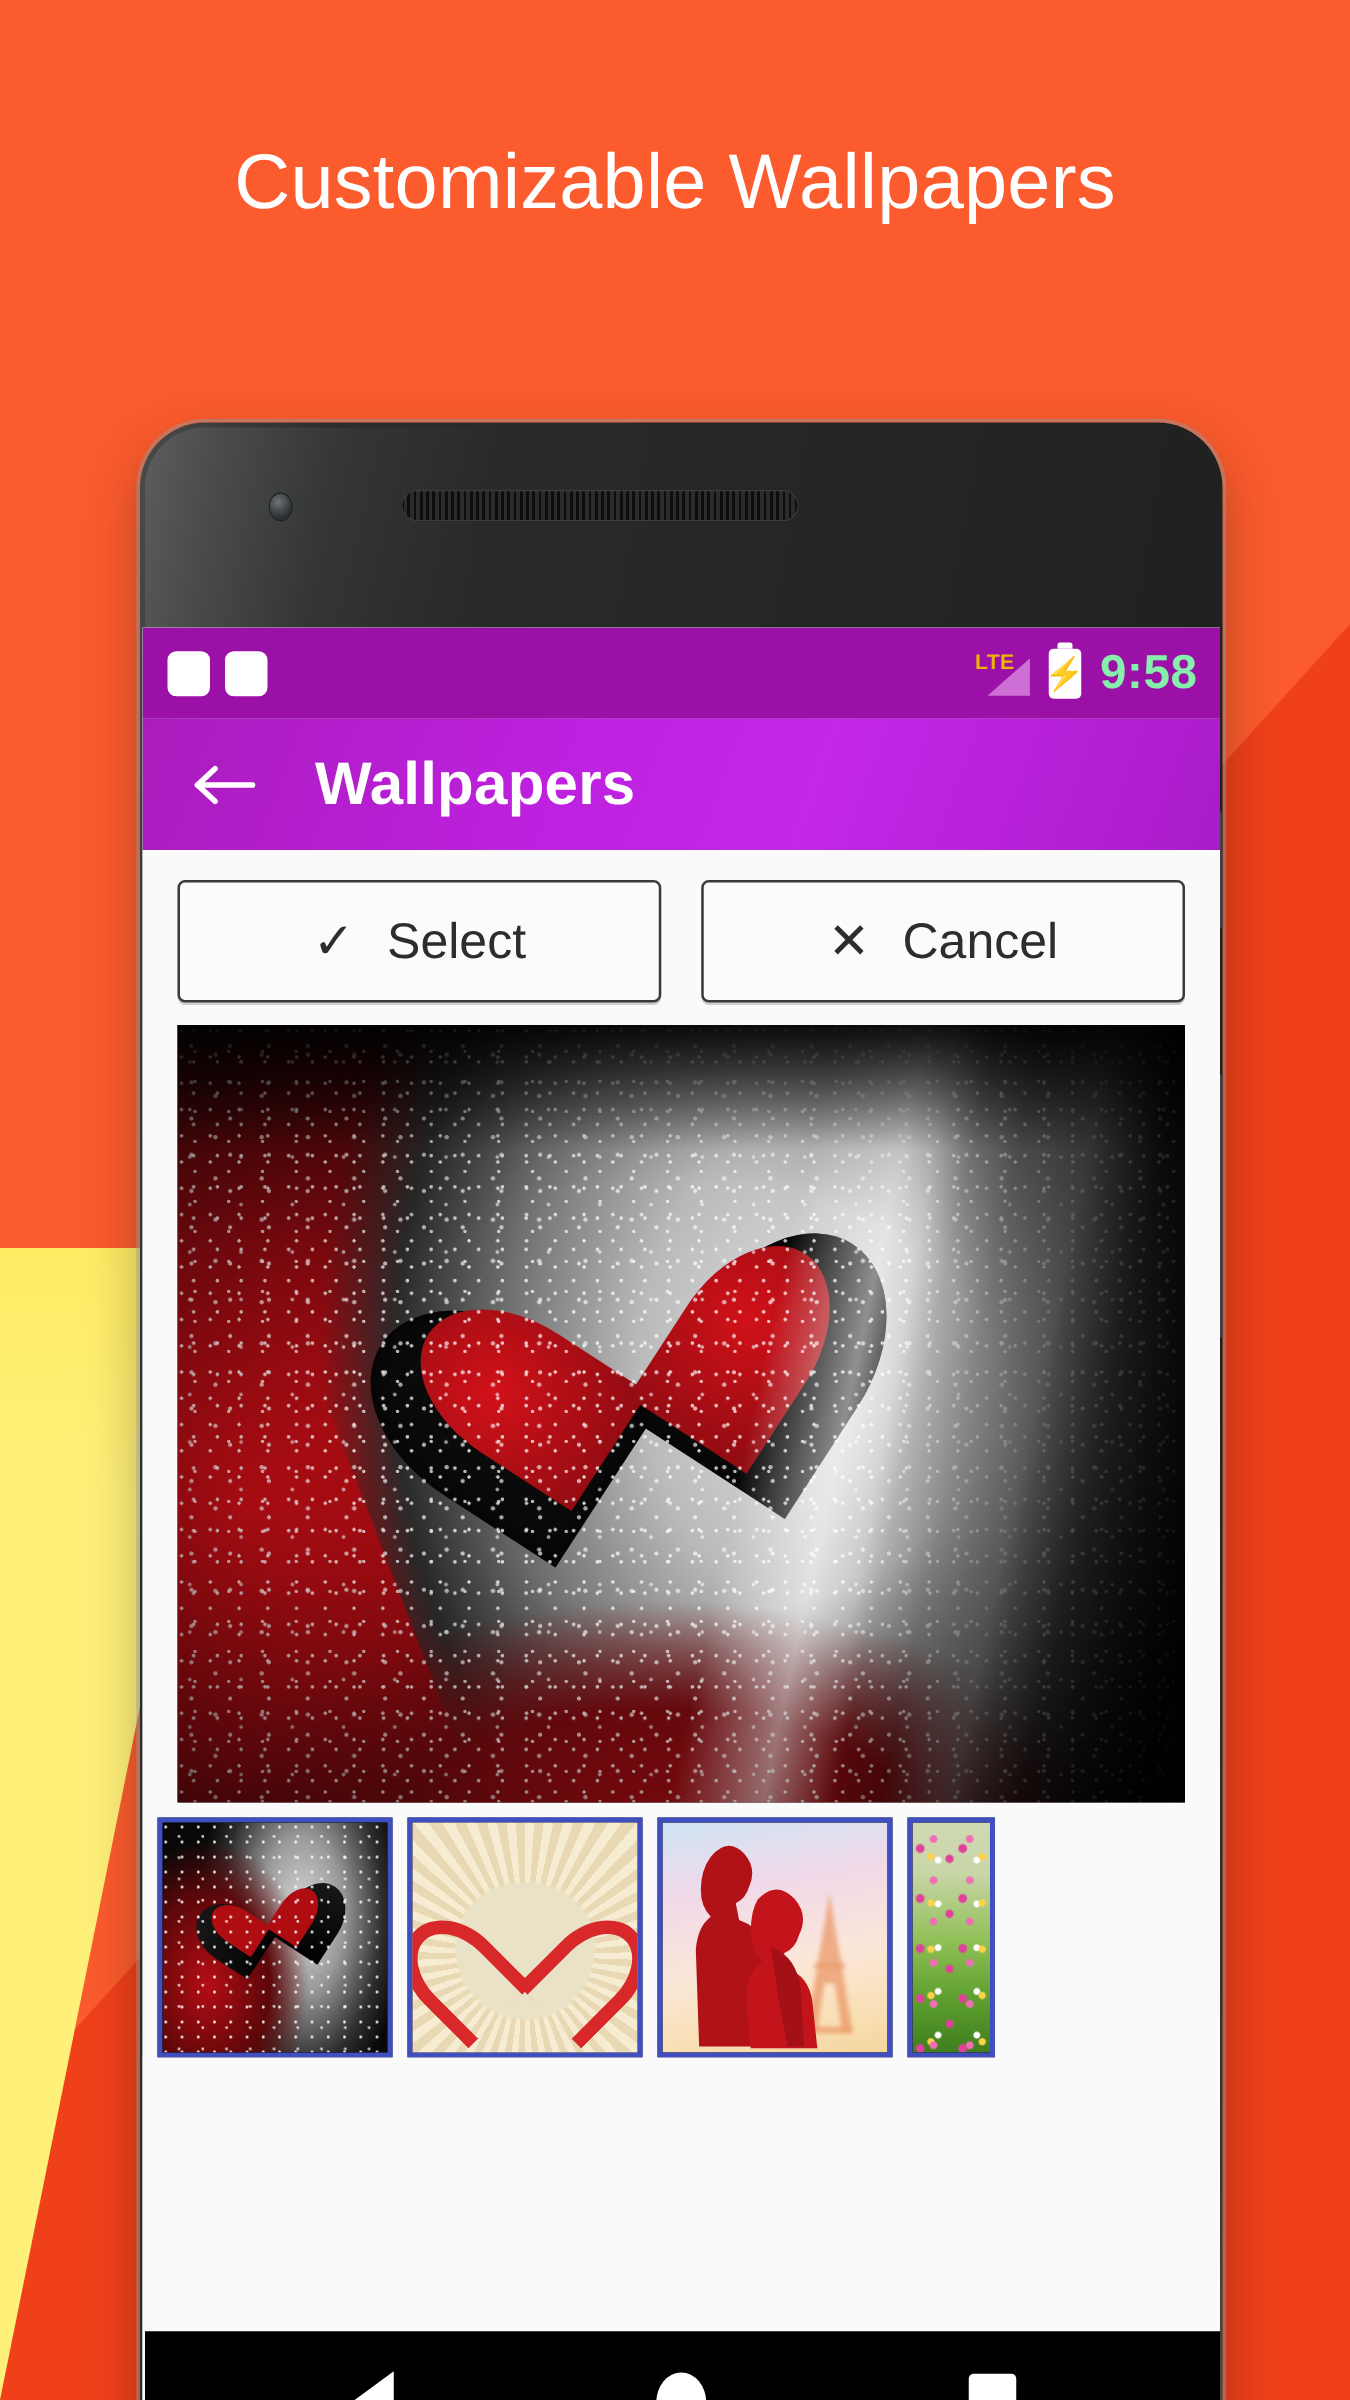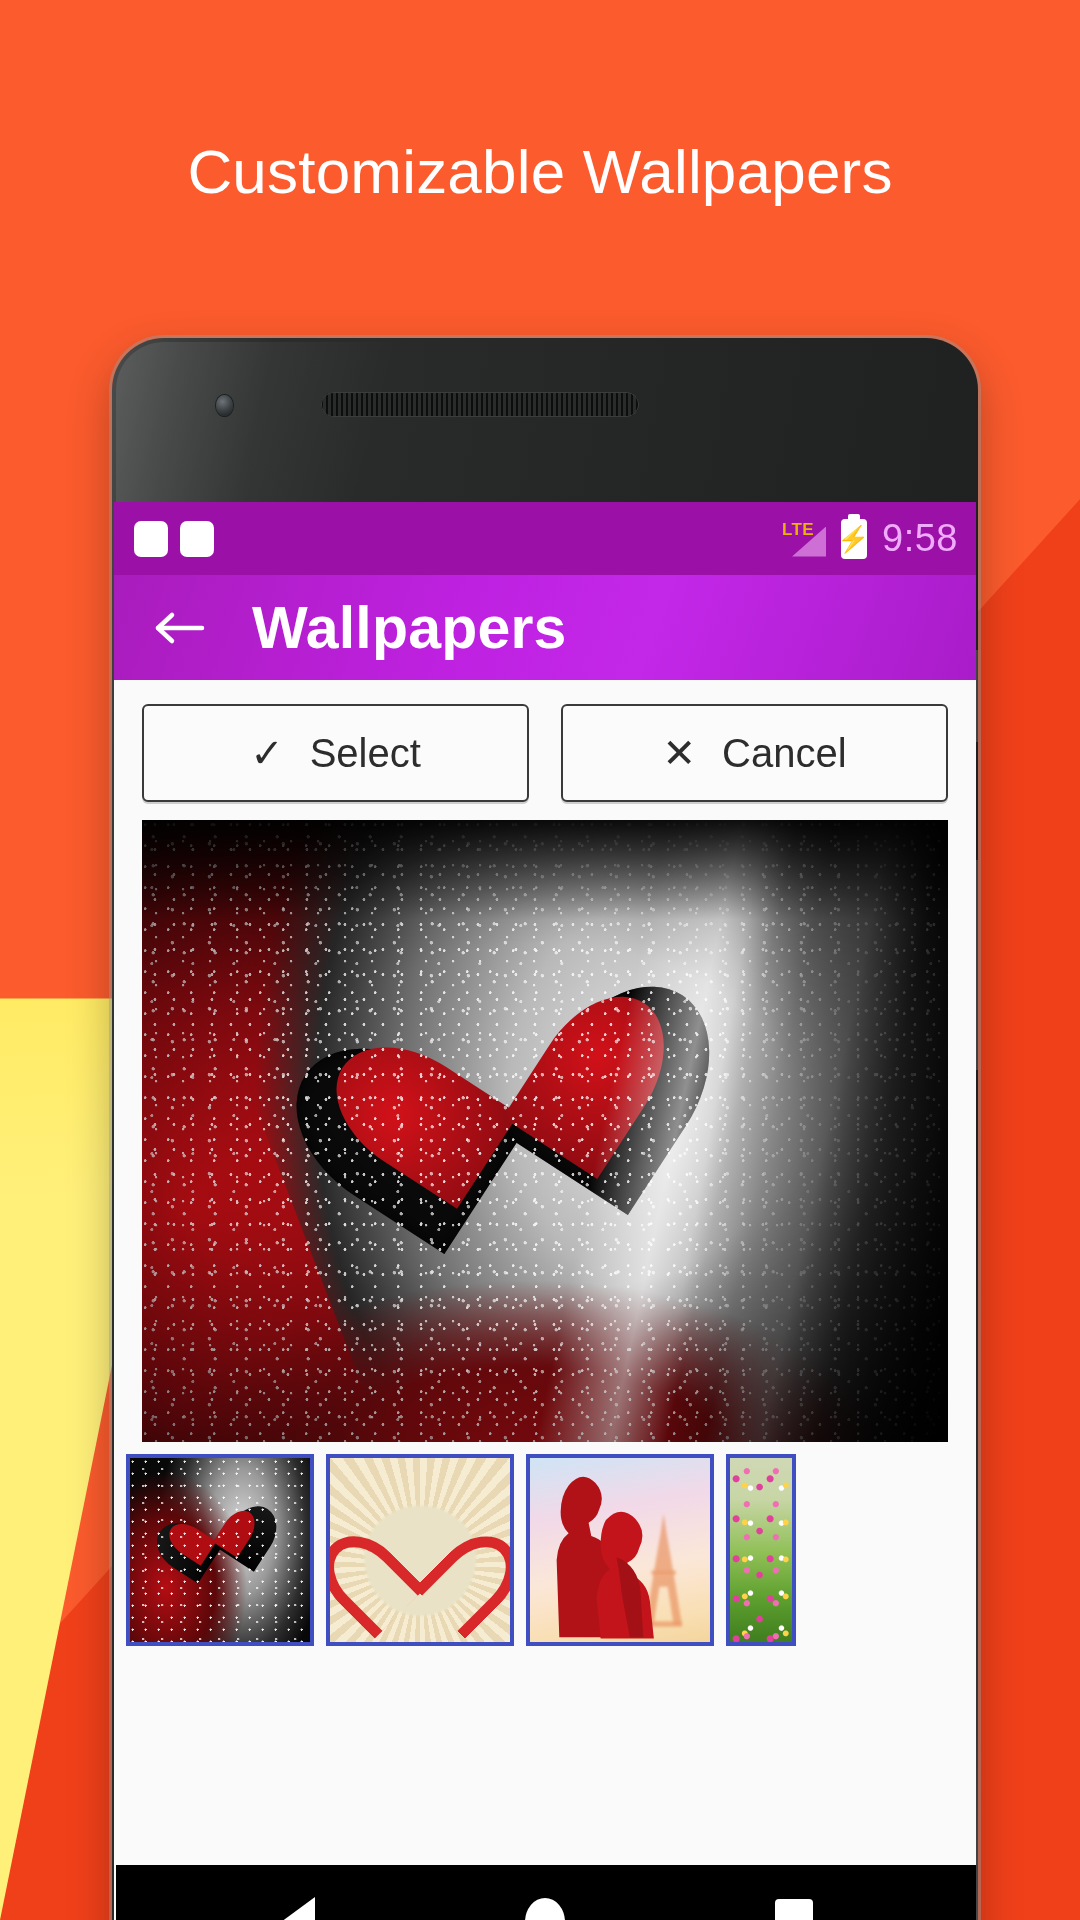--- a/index.html
+++ b/index.html
@@ -39,21 +39,20 @@
   #promo-title {
     position: absolute;
     top: 112px;
     left: 0; right: 0;
     text-align: center;
     color: #FFFFFF;
     font-size: 62px;
     font-weight: 400;
     letter-spacing: 0.2px;
     line-height: 1.1;
-    margin-top: 26px;
   }
 
   
   #phone-device {
     position: absolute;
     left: 112px;
     top: 338px;
     width: 866px;
     height: 1640px;
     background: linear-gradient(100deg,#4a4c4c 0%, #3a3c3c 6%, #2b2d2d 14%, #242626 50%, #1e2020 86%, #353737 96%, #4d4f4f 100%);
@@ -142,39 +141,39 @@
     content: ""; position: absolute;
     top: -5px; left: 7px; width: 12px; height: 5px;
     background: #fff; border-radius: 2px 2px 0 0;
   }
   #battery-icon .bolt {
     position: absolute; left: 50%; top: 50%;
     transform: translate(-50%,-50%);
     color: #9B11A8; font-size: 26px; line-height: 1;
   }
   #status-time {
-    color: #f0abfc; font-size: 38px; font-weight: 400;
+    color: #86efac; font-size: 38px; font-weight: 700;
     letter-spacing: .5px;
   }
 
   
   #app-bar {
     height: 105px;
     background: linear-gradient(110deg,#A91CBC 0%, #BE21E0 40%, #C327E8 62%, #A91CC9 100%);
     display: flex;
     align-items: center;
     padding-left: 38px;
   }
   #back-arrow-icon {
     width: 56px; height: 56px;
     display: flex; align-items: center; justify-content: center;
   }
   #app-bar-title {
     color: #ffffff;
-    font-size: 59px;
+    font-size: 48px;
     font-weight: 700;
     margin-left: 44px;
     letter-spacing: .2px;
   }
 
   
   #screen-content {
     height: calc(1476px - 73px - 105px);
     background: #fafafa;
     display: flex;

